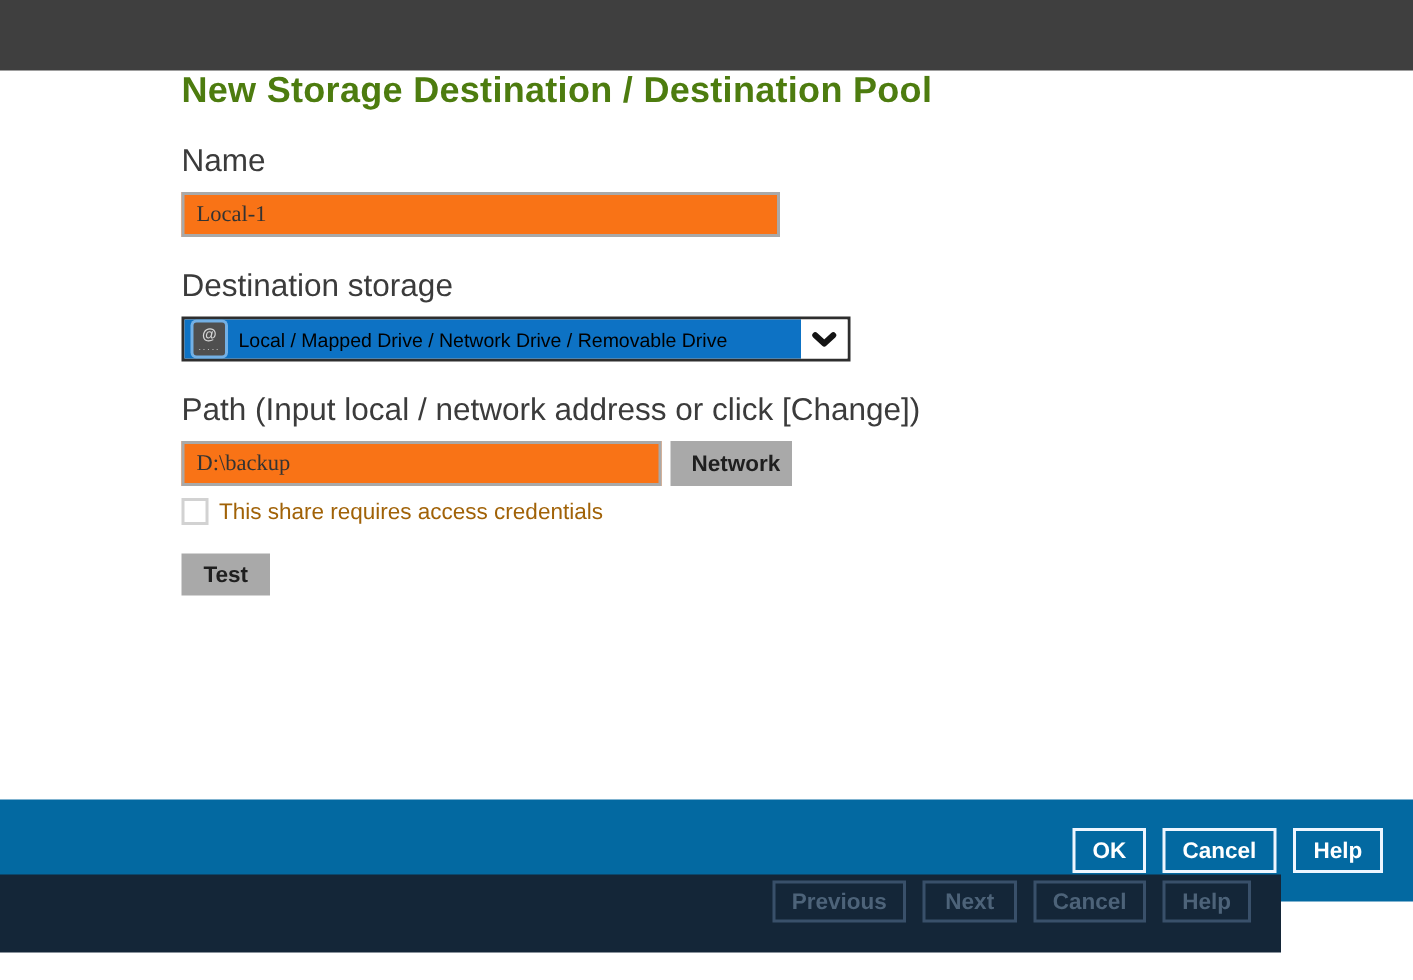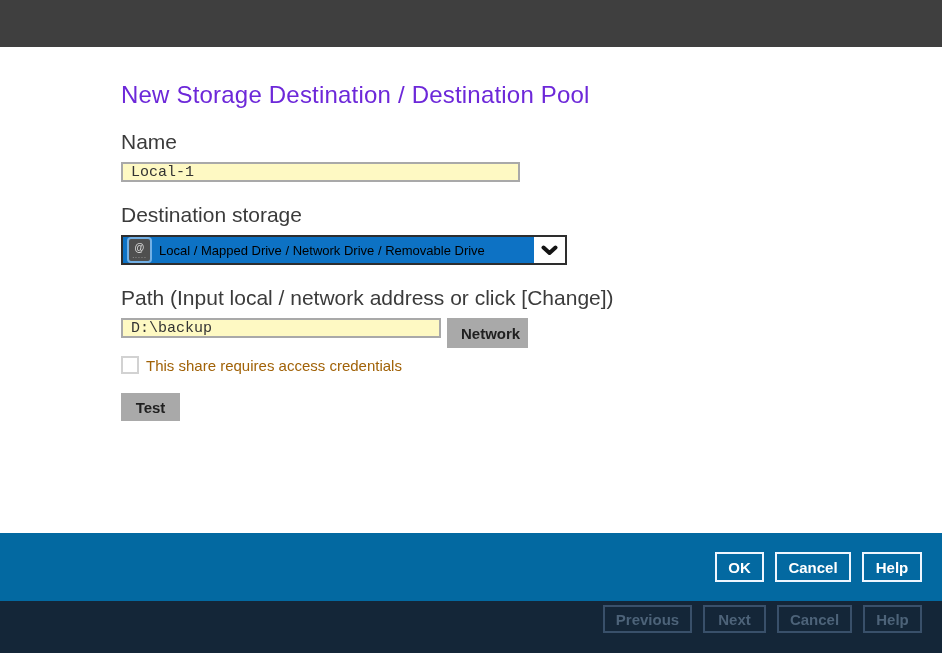--- a/index.html
+++ b/index.html
@@ -11,38 +11,37 @@
     overflow: hidden;
   }
   .topbar {
     position: absolute; left: 0; top: 0; width: 942px; height: 47px;
     background: #3f3f3f;
   }
   .content {
     position: absolute; left: 121px; top: 47px; width: 700px;
   }
   .dialog-title {
-    margin-top: 34px;
     font-size: 24px;
-    font-weight: 400;
-    color: #6d28d9;
+    font-weight: 700;
+    color: #4d7c0f;
     letter-spacing: 0.2px;
   }
   .field-label {
     font-size: 21px;
     color: #3b3b3b;
     margin-top: 21px;
     margin-bottom: 8px;
   }
   .text-input {
     display: block;
-    width: 399px; height: 20px;
+    width: 399px; height: 30px;
     border: 2px solid #a9a9a9;
-    background: #fef9c3;
-    font-family: Liberation Mono, monospace;
+    background: #f97316;
+    font-family: Liberation Serif, serif;
     font-size: 15px;
     color: #333333;
     padding: 0 8px;
     outline: none;
   }
   .dropdown {
     width: 446px; height: 30px;
     border: 2px solid #2e2e2e;
     display: flex;
     align-items: stretch;
@@ -143,21 +142,21 @@
     color: #ffffff;
     font-family: "Liberation Sans", "DejaVu Sans", sans-serif;
     font-size: 15px;
     font-weight: 700;
     cursor: pointer;
   }
   .btn-ok { width: 49px; }
   .btn-cancel-blue { width: 76px; }
   .btn-help-blue { width: 60px; }
   .footer-navy {
-    position: absolute; left: 0; top: 601px; width: 942px; height: 52px;
+    position: absolute; left: 0; top: 583px; width: 854px; height: 52px;
     background: #142638;
     display: flex;
     align-items: flex-start;
     justify-content: flex-end;
     gap: 11px;
     padding: 4px 20px 0 0;
   }
   .navy-btn {
     height: 28px;
     background: transparent;

